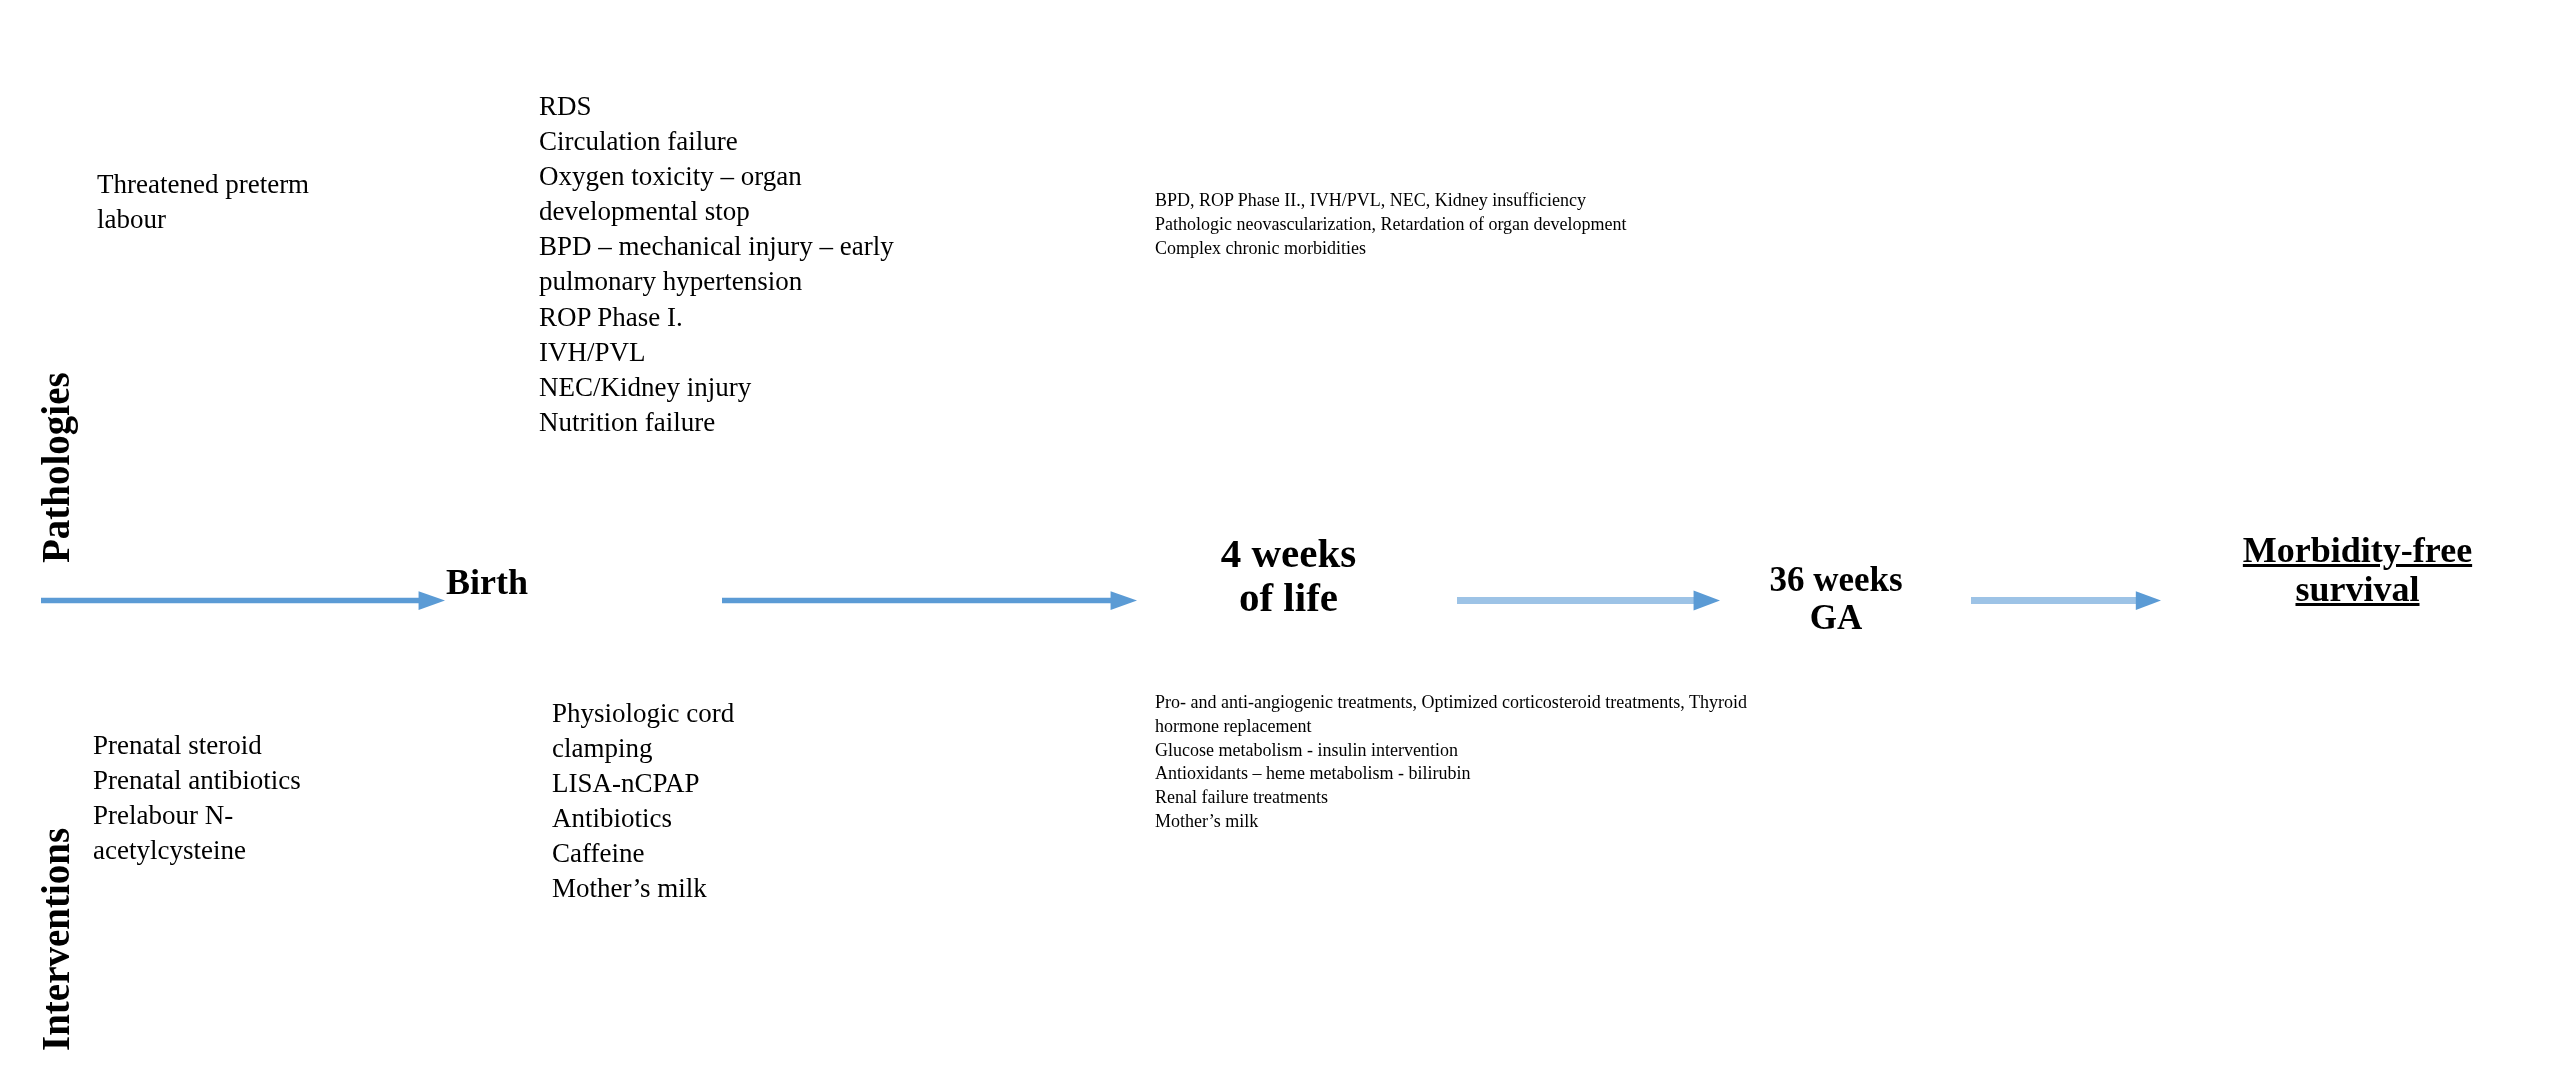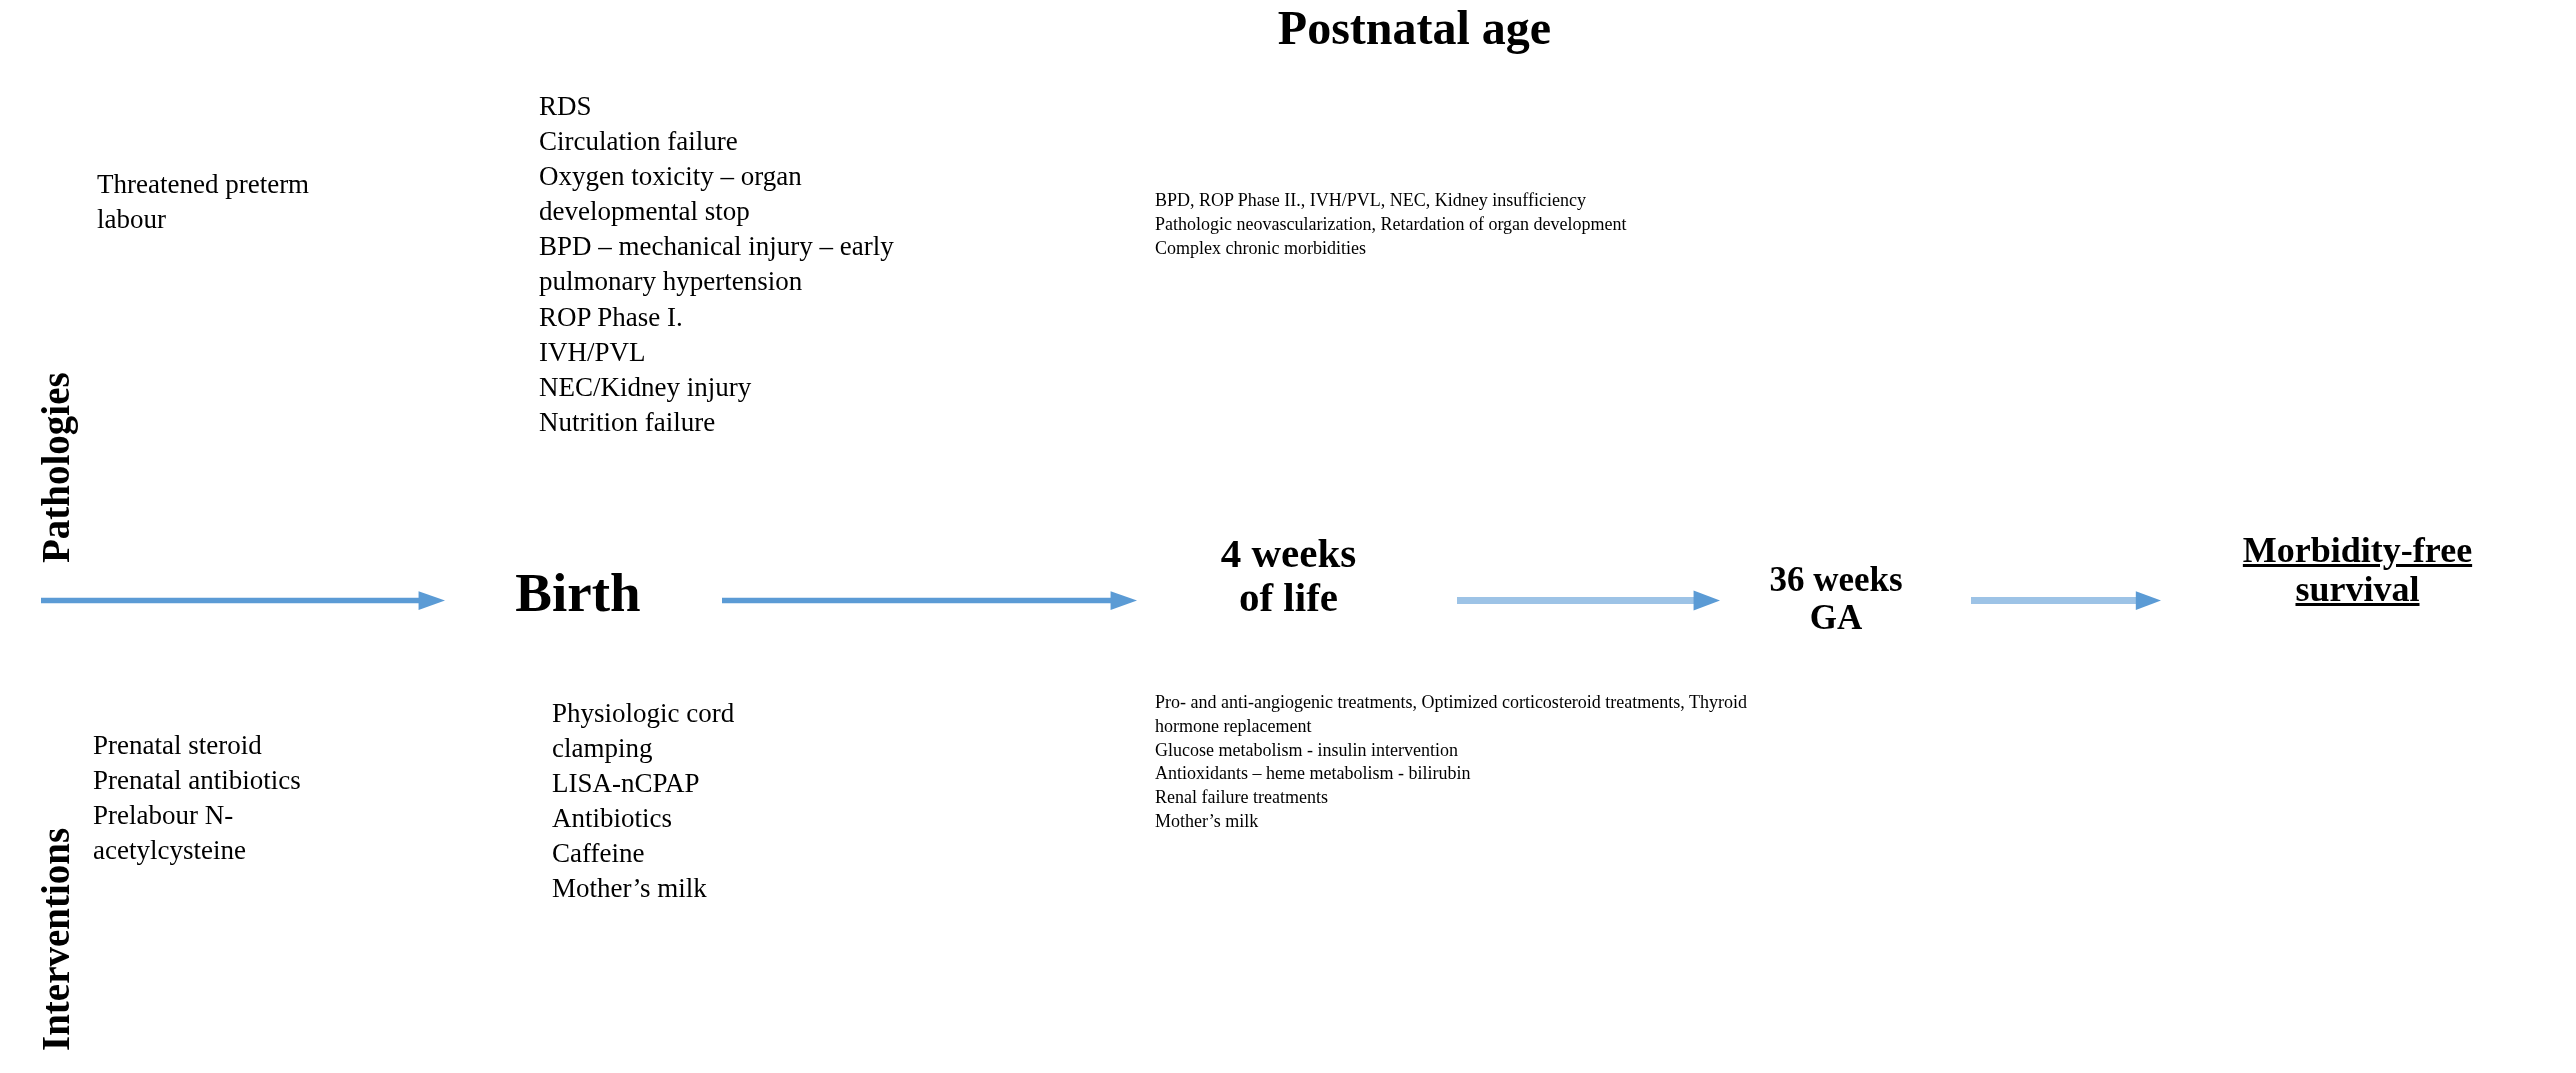--- a/index.html
+++ b/index.html
@@ -65,21 +65,21 @@
 
   
   .milestone {
     font-weight: bold;
     line-height: 1.08;
     text-align: center;
     white-space: pre-line;
   }
   #milestone-birth {
     left: 446px; top: 563px; width: 264px;
-    font-size: 55px; text-align: center;
+    font-size: 36px; text-align: left;
   }
   #milestone-4weeks {
     left: 1125px; top: 531px; width: 327px; font-size: 41px;
   }
   #milestone-36weeks {
     left: 1704px; top: 541px; width: 264px; font-size: 35px; margin-top: 20px;
   }
   #milestone-morbidity {
     left: 2150px; top: 531px; width: 415px; font-size: 36px; text-decoration: underline;
   }
@@ -91,21 +91,20 @@
   #arrow-2 { left: 722px; top: 588px; width: 415px; }
   #arrow-3 { left: 1457px; top: 588px; width: 263px; }
   #arrow-4 { left: 1971px; top: 588px; width: 190px; }
 </style>
 </head>
 <body>
 
 <div id="canvas">
 
 
-  <div class="abs col-header" id="header-postnatal">Postnatal age</div>
 
   <div class="abs row-label" id="label-pathologies">Pathologies</div>
 
   <div class="abs row-label" id="label-interventions">Interventions</div>
 
   <div class="abs body-text" id="path-prenatal-left">Threatened preterm
 labour</div>
 
   <div class="abs body-text" id="path-prenatal-mid">RDS
 Circulation  failure

